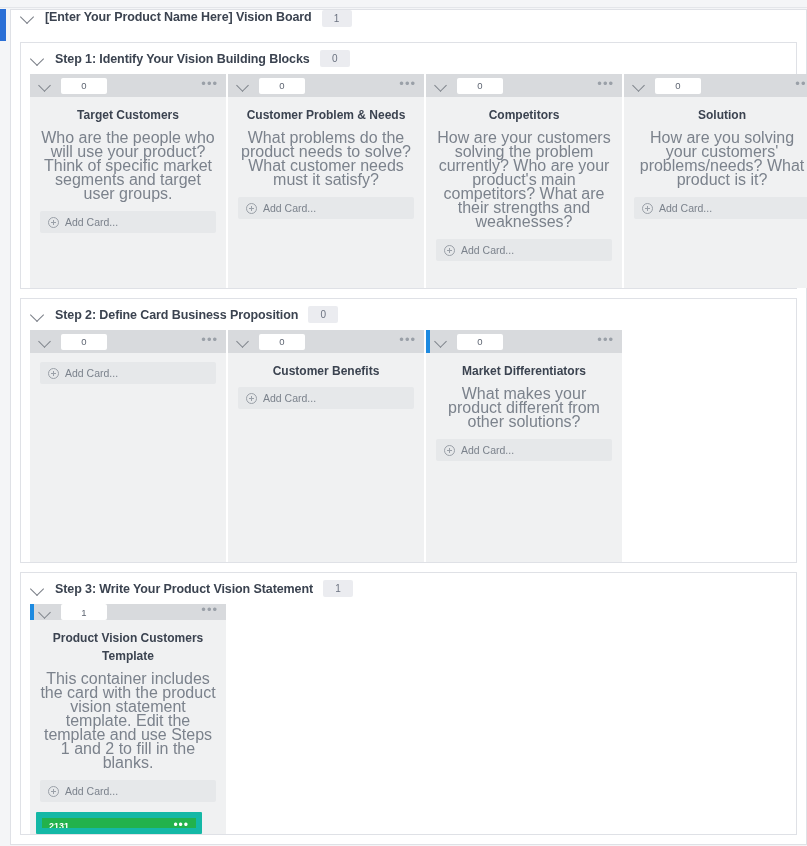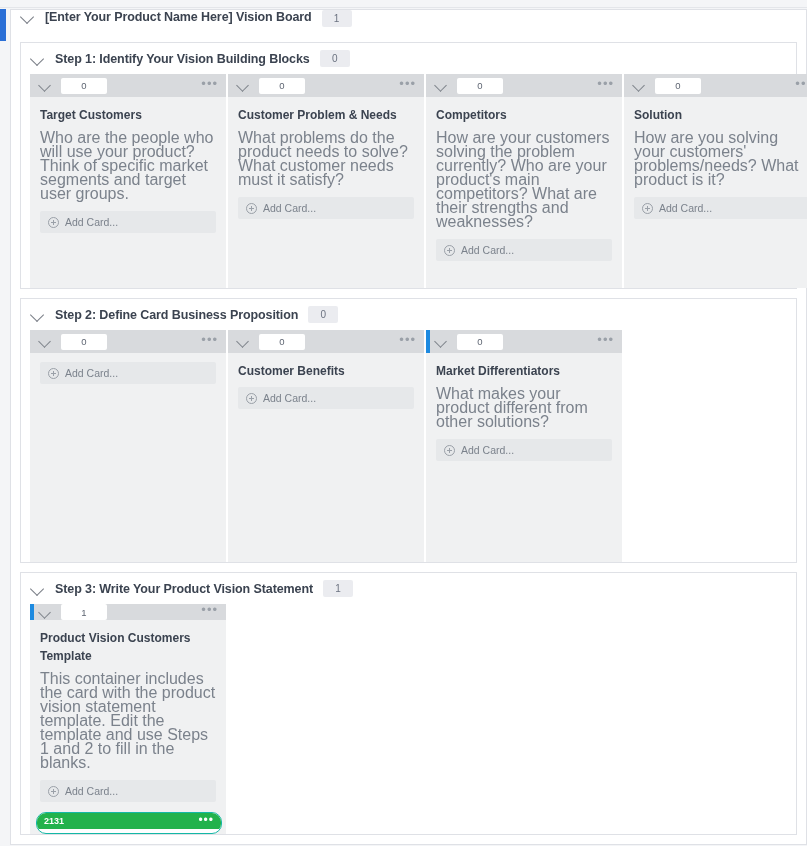--- a/index.html
+++ b/index.html
@@ -194,21 +194,21 @@
     margin-left: auto;
     font-size: 13px;
     line-height: 6px;
     color: #9aa0a8;
     letter-spacing: 1px;
     cursor: pointer;
     user-select: none;
     padding-bottom: 4px;
   }
 
-  .col-body { padding: 9px 10px 0 10px; }
+  .col-body { padding: 9px 10px 0 10px; text-align: center; }
 
   .card-title {
     font-size: 12px;
     font-weight: bold;
     color: #3b4350;
     line-height: 18px;
     margin-bottom: 7px;
   }
 
   .card-desc {
@@ -241,23 +241,23 @@
   .plus-circle::before, .plus-circle::after {
     content: "";
     position: absolute;
     background: #9aa0a8;
   }
   .plus-circle::before { left: 2px; top: 4.2px; width: 5px; height: 1px; }
   .plus-circle::after { left: 4.2px; top: 2px; width: 1px; height: 5px; }
 
   
   .task-card {
-    margin: 10px 4px 0 6px;
-    border: 1px solid #14b8a6;
-    border-radius: 10px;
+    margin: 10px 24px 0 6px;
+    border: 6px solid #14b8a6;
+    border-radius: 1px;
     background: #ffffff;
     overflow: hidden;
   }
 
   .task-head {
     height: 16px;
     background: #22b24c;
     display: flex;
     align-items: center;
     padding: 0 7px;

